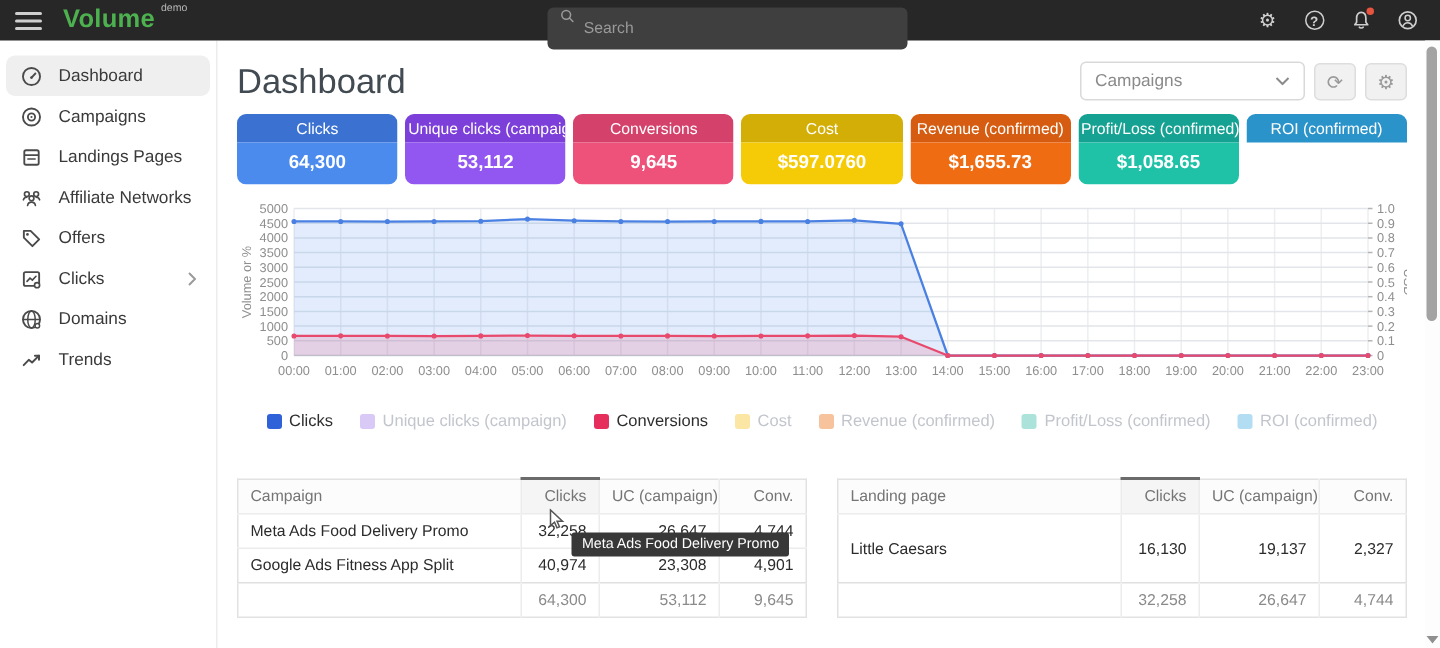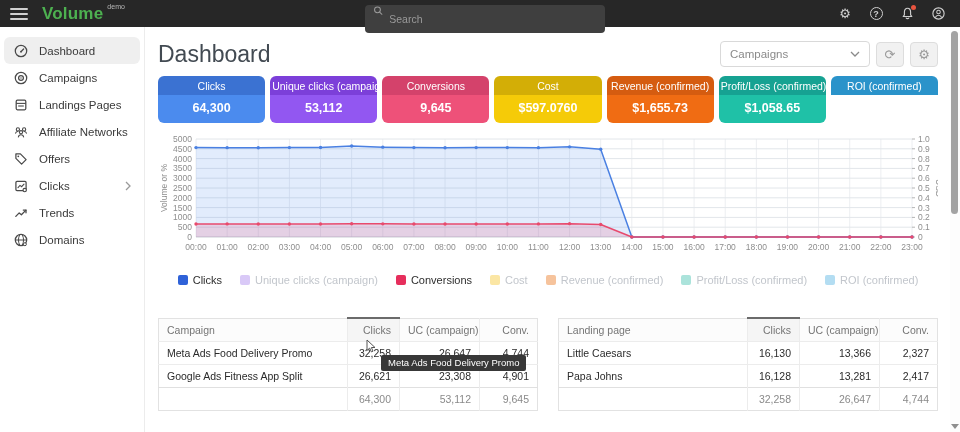--- a/index.html
+++ b/index.html
@@ -197,36 +197,36 @@
         <span>Clicks</span>
         <span class="chev">
           <svg width="6" height="10" viewBox="0 0 6 10">
             <polyline points="1,1 5,5 1,9" fill="none" stroke="#9a9a9a" stroke-width="1.3"></polyline>
           </svg>
         </span>
       </div>
       <div class="side-item">
         <span class="sic">
           <svg width="16" height="16" viewBox="0 0 16 16">
-            <polyline points="2.8,11.4 6.2,7.9 8.4,9.7 13,5.1" fill="none" stroke="#4a4a4a" stroke-width="1.3" stroke-linecap="round" stroke-linejoin="round"></polyline>
-            <polyline points="10.3,5.1 13,5.1 13,7.8" fill="none" stroke="#4a4a4a" stroke-width="1.3" stroke-linecap="round" stroke-linejoin="round"></polyline>
-          </svg>
-        </span>
-        <span>Trends</span>
-      </div>
-      <div class="side-item">
-        <span class="sic">
-          <svg width="16" height="16" viewBox="0 0 16 16">
             <circle cx="8" cy="8" r="5.7" fill="none" stroke="#4a4a4a" stroke-width="1.25"></circle>
             <ellipse cx="8" cy="8" rx="2.5" ry="5.7" fill="none" stroke="#4a4a4a" stroke-width="1"></ellipse>
             <line x1="2.3" y1="8" x2="13.7" y2="8" stroke="#4a4a4a" stroke-width="1"></line>
             <circle cx="11.9" cy="12.2" r="1.5" fill="#fff" stroke="#4a4a4a" stroke-width="1"></circle>
           </svg>
         </span>
         <span>Domains</span>
+      </div>
+      <div class="side-item">
+        <span class="sic">
+          <svg width="16" height="16" viewBox="0 0 16 16">
+            <polyline points="2.8,11.4 6.2,7.9 8.4,9.7 13,5.1" fill="none" stroke="#4a4a4a" stroke-width="1.3" stroke-linecap="round" stroke-linejoin="round"></polyline>
+            <polyline points="10.3,5.1 13,5.1 13,7.8" fill="none" stroke="#4a4a4a" stroke-width="1.3" stroke-linecap="round" stroke-linejoin="round"></polyline>
+          </svg>
+        </span>
+        <span>Trends</span>
       </div>
     </div>
 
   <div class="main">
     <div class="head-row">
       <div class="page-title">Dashboard</div>
       <div class="controls">
         <div class="select campaigns">
           <span>Campaigns</span>
           <svg width="10" height="6" viewBox="0 0 10 6">
@@ -472,21 +472,21 @@
           </thead>
           <tbody>
             <tr>
               <td class="name">Meta Ads Food Delivery Promo</td>
               <td class="num">32,258</td>
               <td class="num">26,647</td>
               <td class="num">4,744</td>
             </tr>
             <tr>
               <td class="name">Google Ads Fitness App Split</td>
-              <td class="num">26,621</td>
+              <td class="num">40,974</td>
               <td class="num">23,308</td>
               <td class="num">4,901</td>
             </tr>
           </tbody>
           <tfoot>
             <tr>
               <td class="name"></td>
               <td class="num">64,300</td>
               <td class="num">53,112</td>
               <td class="num">9,645</td>
@@ -505,28 +505,22 @@
               <th>Landing page</th>
               <th class="num sorted">Clicks</th>
               <th class="num">UC (campaign)</th>
               <th class="num">Conv.</th>
             </tr>
           </thead>
           <tbody>
             <tr>
               <td class="name">Little Caesars</td>
               <td class="num">16,130</td>
-              <td class="num">13,366</td>
+              <td class="num">19,137</td>
               <td class="num">2,327</td>
-            </tr>
-            <tr>
-              <td class="name">Papa Johns</td>
-              <td class="num">16,128</td>
-              <td class="num">13,281</td>
-              <td class="num">2,417</td>
             </tr>
           </tbody>
           <tfoot>
             <tr>
               <td class="name"></td>
               <td class="num">32,258</td>
               <td class="num">26,647</td>
               <td class="num">4,744</td>
             </tr>
           </tfoot>

